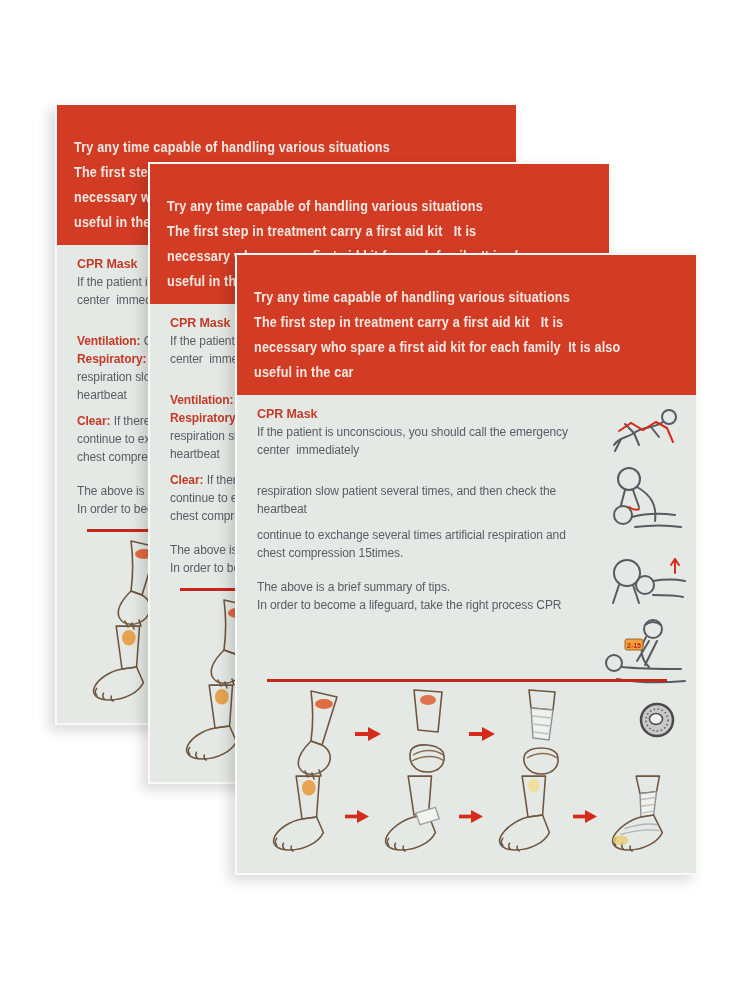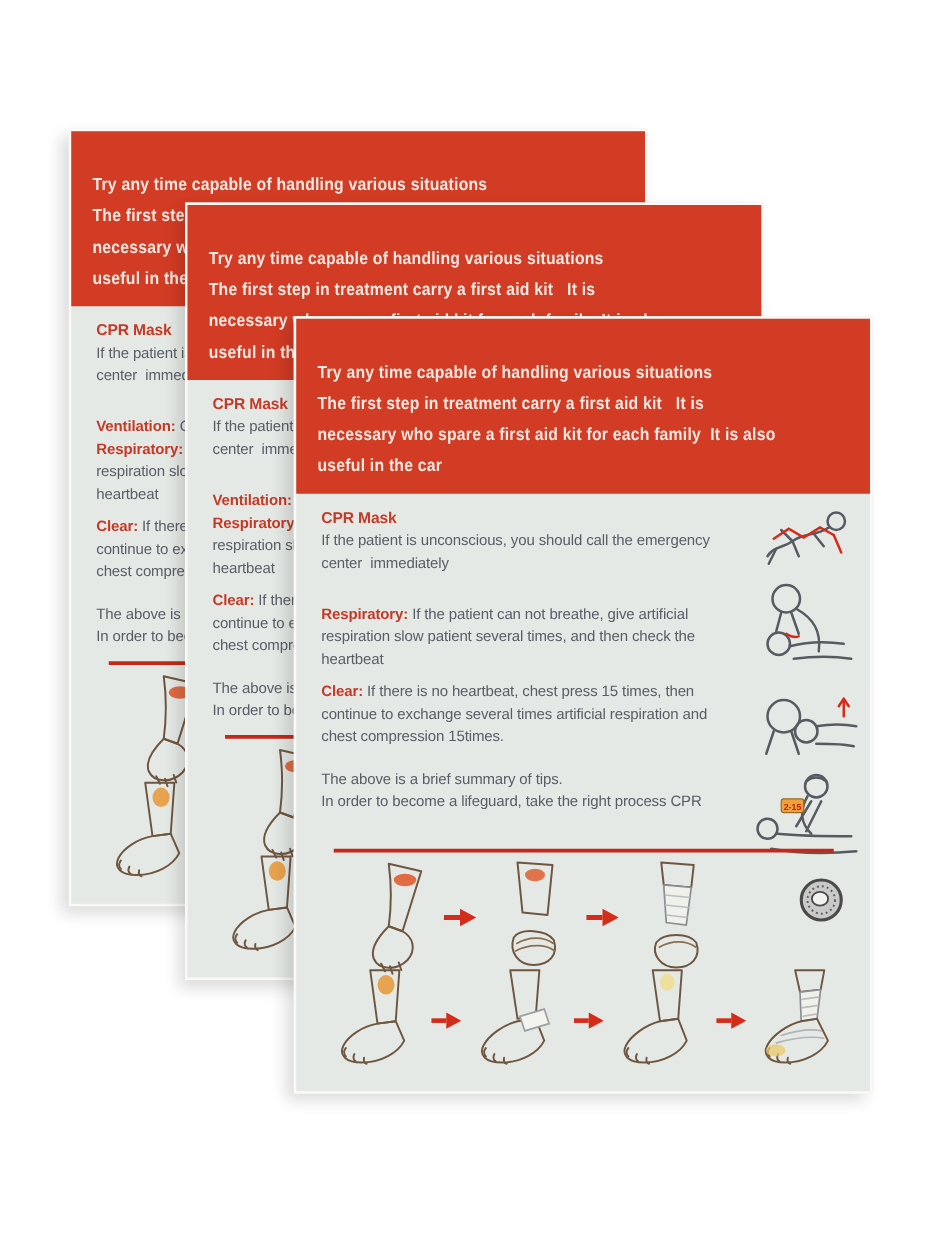--- a/index.html
+++ b/index.html
@@ -341,25 +341,23 @@
     <div class="hl">The first step in treatment carry a first aid kit   It is</div>
     <div class="hl">necessary who spare a first aid kit for each family  It is also</div>
     <div class="hl">useful in the car</div>
   </div>
   <div class="card-body">
     <div class="body-text">
       <div class="tl rt ttl">CPR Mask</div>
       <div class="tl">If the patient is unconscious, you should call the emergency</div>
       <div class="tl mb-cpr">center  immediately</div>
 
-      <div class="tl"><span class="rt">Respiratory:</span> <span>If the patient can not breathe, give artificial</span></div>
       <div class="tl">respiration slow patient several times, and then check the</div>
       <div class="tl mb-vr">heartbeat</div>
 
-      <div class="tl"><span class="rt">Clear:</span> <span>If there is no heartbeat, chest press 15 times, then</span></div>
       <div class="tl">continue to exchange several times artificial respiration and</div>
       <div class="tl mb-cl">chest compression 15times.</div>
 
       <div class="tl">The above is a brief summary of tips.</div>
       <div class="tl">In order to become a lifeguard, take the right process CPR</div>
     </div>
 
     <div class="figs">
       <svg width="88" height="58" viewBox="0 0 88 58">
         <circle class="ln" cx="68" cy="16" r="7"></circle>

